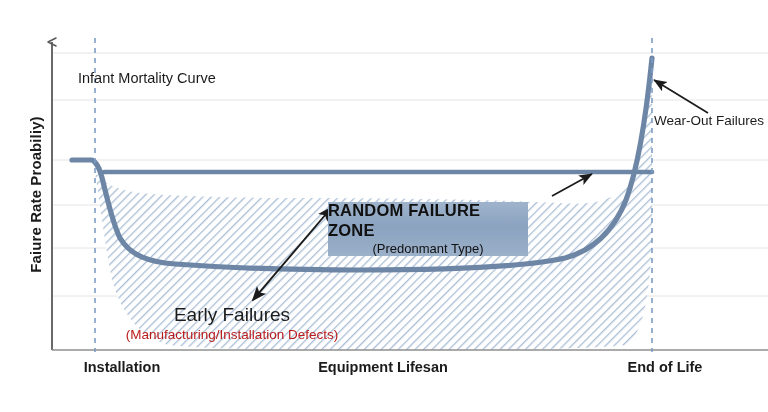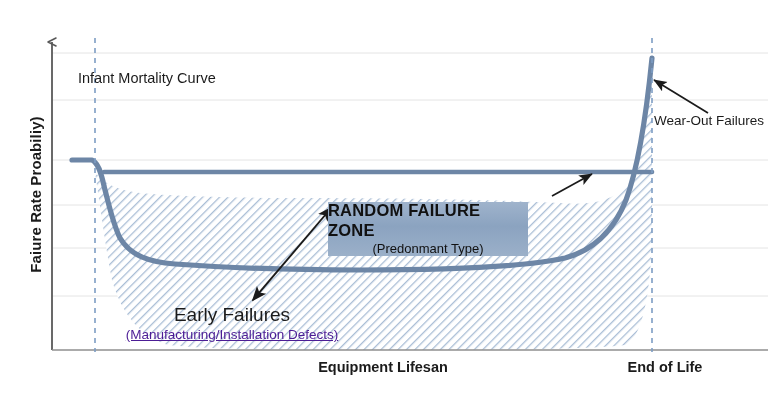--- a/index.html
+++ b/index.html
@@ -47,21 +47,21 @@
   #rfz-line2{font-size:13px;color:#111;margin-top:1px;}
 
   #early-wrap{
     position:absolute;
     left:108px; top:303px;
     width:248px;
     text-align:center;
     line-height:1.25;
   }
   #early-l1{font-size:19px;color:#1b1b1b;}
-  #early-l2{font-size:13.5px;color:#4c1d95;text-decoration:underline;}
+  #early-l2{font-size:13.5px;color:#b91c1c;}
 
   #wear-wrap{
     position:absolute;
     left:650px; top:113px;
     width:118px;
     text-align:center;
     line-height:1.25;
   }
   #wear-l1{font-size:13.5px;color:#1b1b1b;}
   #wear-l2{font-size:13.5px;color:#1b1b1b;}
@@ -157,16 +157,17 @@
 
   <div id="early-wrap">
     <div id="early-l1">Early Failures</div>
     <div id="early-l2">(Manufacturing/Installation Defects)</div>
   </div>
 
   <div id="wear-wrap">
     <div id="wear-l1">Wear-Out Failures</div>
   </div>
 
+  <div id="xt0" class="xtick">Installation</div>
   <div id="xt2" class="xtick">End of Life</div>
   <div id="xt1" class="xtick">Equipment Lifesan</div>
 
 </div>
 
 </body></html>

